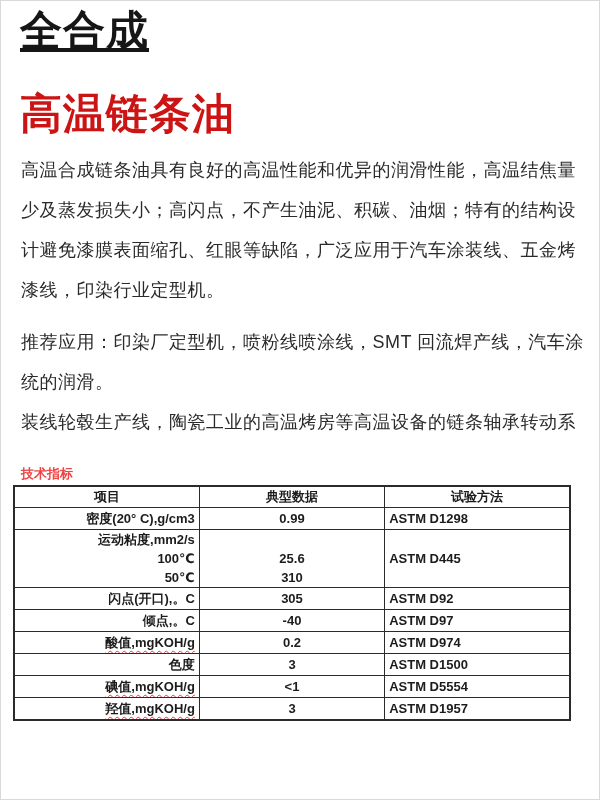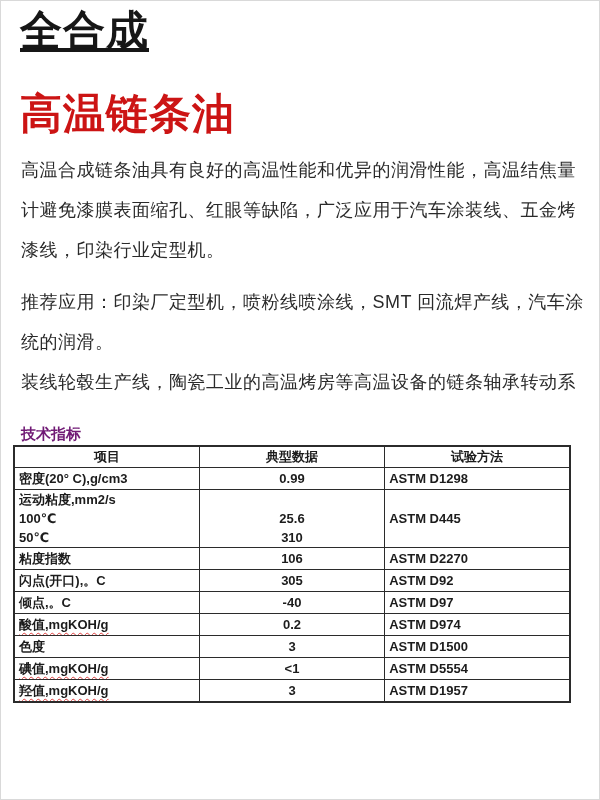--- a/index.html
+++ b/index.html
@@ -46,23 +46,23 @@
     color: #2a2a2a;
   }
   .body-paragraph .text-line {
     font-size: 18px;
     line-height: 40px;
     white-space: nowrap;
     letter-spacing: 0.5px;
   }
   .table-title {
     margin: 24px 0 0 8px;
-    font-size: 15px;
+    font-size: 13px;
     font-weight: 700;
-    color: #701a75;
+    color: #ef4444;
     line-height: 16px;
   }
   table.specs {
     margin-top: 3px;
     width: 558px;
     border-collapse: collapse;
     table-layout: fixed;
     font-size: 13px;
     font-weight: 700;
     color: #1c1c1c;
@@ -74,21 +74,21 @@
     overflow: hidden;
   }
   table.specs th {
     height: 20px;
     text-align: center;
     font-weight: 700;
   }
   table.specs td {
     height: 21px;
   }
-  td.item-cell   { text-align: left; }
+  td.item-cell   { text-align: right; }
   td.value-cell  { text-align: center; }
   td.method-cell { text-align: left; }
   .cline {
     line-height: 19px;
     height: 19px;
     white-space: nowrap;
   }
   .squiggle {
     text-decoration: underline;
     text-decoration-style: wavy;
@@ -105,20 +105,21 @@
 
 <div class="page">
 
   <div class="title-black">全合成</div>
 
   <div class="title-red" style="color: rgb(204, 20, 20);">高温链条油</div>
 
 
   <div class="body-paragraph">
       <div class="text-line">高温合成链条油具有良好的高温性能和优异的润滑性能，高温结焦量</div>
+      <div class="text-line">少及蒸发损失小；高闪点，不产生油泥、积碳、油烟；特有的结构设</div>
       <div class="text-line">计避免漆膜表面缩孔、红眼等缺陷，广泛应用于汽车涂装线、五金烤</div>
       <div class="text-line">漆线，印染行业定型机。</div>
     </div>
 
   <div class="body-paragraph">
       <div class="text-line">推荐应用：印染厂定型机，喷粉线喷涂线，SMT 回流焊产线，汽车涂</div>
       <div class="text-line">统的润滑。</div>
       <div class="text-line">装线轮毂生产线，陶瓷工业的高温烤房等高温设备的链条轴承转动系</div>
     </div>
 
@@ -150,25 +151,20 @@
             <div class="cline">50℃</div>
           </td>
           <td class="value-cell">
             <div class="cline">&nbsp;</div>
             <div class="cline">25.6</div>
             <div class="cline">310</div>
           </td>
           <td class="method-cell">ASTM D445</td>
         </tr>
         <tr>
-          <td class="item-cell"><span>粘度指数</span></td>
-          <td class="value-cell">106</td>
-          <td class="method-cell">ASTM D2270</td>
-        </tr>
-        <tr>
           <td class="item-cell"><span>闪点(开口),。C</span></td>
           <td class="value-cell">305</td>
           <td class="method-cell">ASTM D92</td>
         </tr>
         <tr>
           <td class="item-cell"><span>倾点,。C</span></td>
           <td class="value-cell">-40</td>
           <td class="method-cell">ASTM D97</td>
         </tr>
         <tr>

